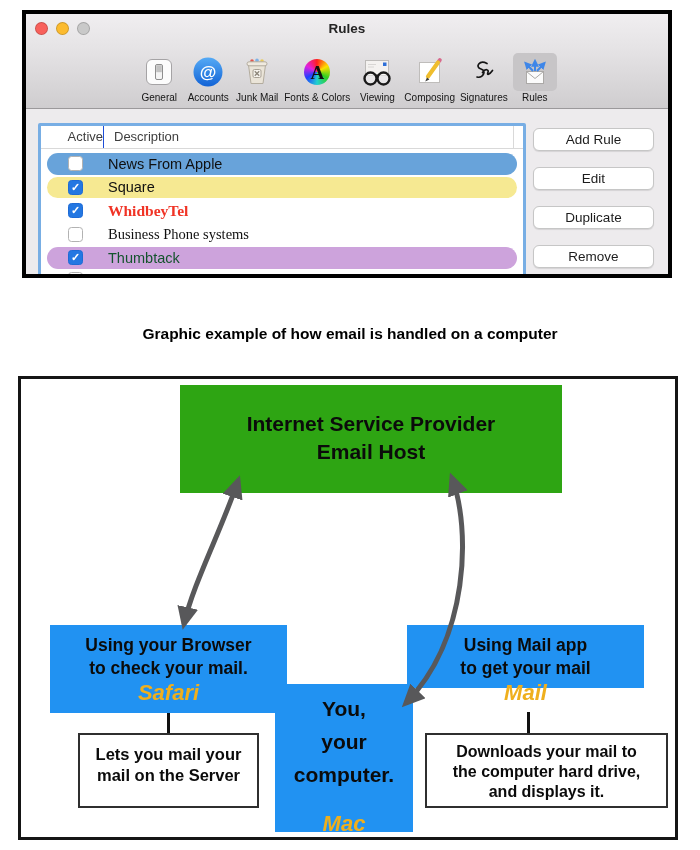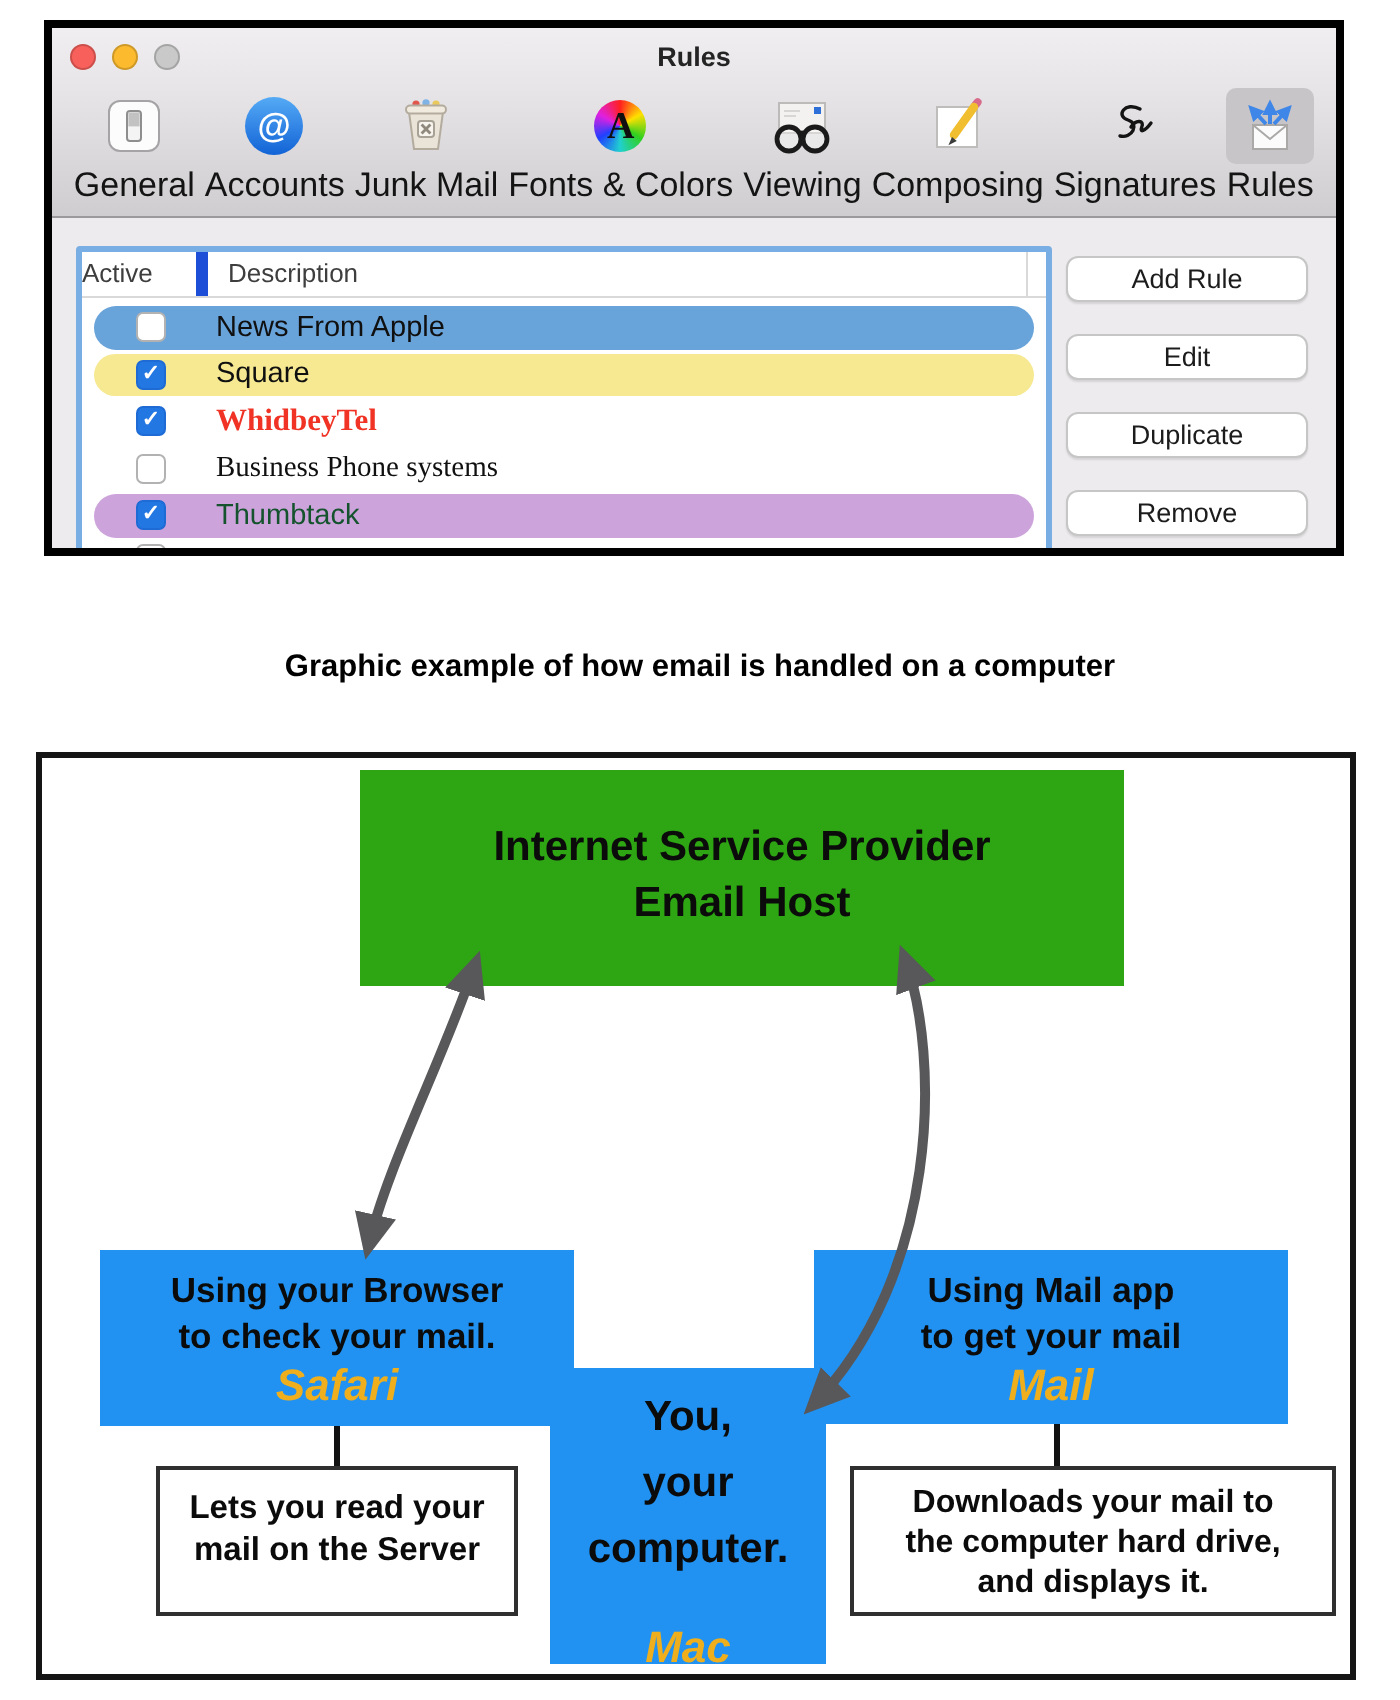--- a/index.html
+++ b/index.html
@@ -10,31 +10,31 @@
     background:#EDEBED;box-sizing:border-box;overflow:hidden;}
   .chrome{position:absolute;left:0;top:0;right:0;height:94px;
     background:linear-gradient(#F0EEF0 0%,#E6E4E6 35%,#CFCDCF 100%);border-bottom:1px solid #9B999B;}
   .lights{position:absolute;left:9px;top:8px;display:flex;gap:8px;}
   .light{width:13px;height:13px;border-radius:50%;border:1px solid rgba(0,0,0,0.18);box-sizing:border-box;}
   .window-title{position:absolute;top:7px;left:0;right:0;text-align:center;font-size:13.5px;font-weight:bold;color:#242424;}
   .toolbar{position:absolute;left:0;top:28px;right:0;bottom:0;display:flex;align-items:flex-end;justify-content:center;gap:5px;padding-bottom:5px;}
   .tb-item{display:flex;flex-direction:column;align-items:center;gap:1px;cursor:default;}
   .tb-icon-wrap{width:44px;height:38px;display:flex;align-items:center;justify-content:center;border-radius:5px;}
   .tb-item.selected .tb-icon-wrap{background:#C7C5C7;}
-  .tb-label{font-size:17px;color:#141414;white-space:nowrap;}
+  .tb-label{font-size:10px;color:#141414;white-space:nowrap;}
   .fc-ball{width:26px;height:26px;border-radius:50%;
     background:conic-gradient(#ff2020,#ffe000,#30d020,#20d0d0,#2040ff,#e020e0,#ff2020);
     display:flex;align-items:center;justify-content:center;}
   .fc-ball span{font-family:"Liberation Serif",serif;font-weight:bold;font-size:19px;color:#101010;line-height:1;}
 
   
   #rules-table{position:absolute;left:12px;top:109px;width:488px;height:160px;border:3px solid #78AEE4;border-radius:2px;
     background:#fff;box-sizing:border-box;overflow:hidden;}
   .tbl-header{position:absolute;left:0;top:0;right:0;height:22px;border-bottom:1px solid #D9D9D9;font-size:13px;color:#3E3E3E;background:#fff;}
-  .col-active{position:absolute;left:0;top:0;width:63px;height:22px;line-height:22px;text-align:left;border-right:6px solid #1d4ed8;box-sizing:border-box;}
+  .col-active{position:absolute;left:0;top:0;width:63px;height:22px;line-height:22px;text-align:right;border-right:1px solid #1d4ed8;box-sizing:border-box;}
   .col-desc{position:absolute;left:64px;top:0;height:22px;line-height:22px;padding-left:9px;}
   .hdr-right-sep{position:absolute;right:9px;top:0;width:1px;height:22px;background:#D9D9D9;}
   .trow{position:absolute;left:0;width:100%;height:21.5px;}
   .pill{position:absolute;left:6px;right:6px;top:0;bottom:0;border-radius:11px;}
   .checkbox{position:absolute;left:27px;top:3px;width:15px;height:15px;background:#fff;border:1px solid #B2B2B2;border-radius:3.5px;
     box-sizing:border-box;color:#fff;font-size:11px;line-height:12px;text-align:center;font-weight:bold;}
   .checkbox.checked{background:#2377E2;border-color:#1E6BD6;}
   .row-text{position:absolute;left:67px;top:0;height:100%;display:flex;align-items:center;font-size:14.5px;color:#101010;}
   .row-text.serif{font-family:"Liberation Serif",serif;font-weight:bold;font-size:15.5px;}
 
@@ -43,21 +43,21 @@
     box-shadow:0 1px 1px rgba(0,0,0,0.10);box-sizing:border-box;cursor:default;}
 
   
   #caption{position:absolute;left:0;top:325px;width:700px;text-align:center;font-size:15.5px;font-weight:bold;color:#000;}
 
   
   #diagram{position:absolute;left:18px;top:376px;width:660px;height:464px;border:3px solid #151515;background:#fff;box-sizing:border-box;}
   .dbox{position:absolute;box-sizing:border-box;text-align:center;font-weight:bold;color:#0B0B0B;}
   #isp-box{left:159px;top:6px;width:382px;height:108px;font-size:21px;line-height:28px;padding-top:25px;}
   #browser-box{left:29px;top:246px;width:237px;height:88px;font-size:17.5px;line-height:23px;padding-top:9px;}
-  #mail-box{left:386px;top:246px;width:237px;height:87px;font-size:17.5px;line-height:23px;padding-top:9px;}
+  #mail-box{left:386px;top:246px;width:237px;height:63px;font-size:17.5px;line-height:23px;padding-top:9px;}
   .app-name{font-style:italic;font-size:22px;margin-top:1px;}
   #computer-box{left:254px;top:305px;width:138px;height:148px;font-size:21px;line-height:33px;padding-top:8px;}
   #computer-box .app-name{font-size:22px;margin-top:16px;}
   .note-box{border:2px solid #2F2F2F;background:#fff;}
   #browser-note{left:57px;top:354px;width:181px;height:75px;font-size:16.5px;line-height:21px;padding-top:9px;}
   #mail-note{left:404px;top:354px;width:243px;height:75px;font-size:16px;line-height:20px;padding-top:7px;}
   .connector{position:absolute;width:3px;background:#111;}
   #conn-left{left:146px;top:334px;height:21px;}
   #conn-right{left:506px;top:333px;height:22px;}
   #arrows{position:absolute;left:0;top:0;width:654px;height:458px;pointer-events:none;}
@@ -252,21 +252,21 @@
     <div>You,</div>
     <div>your</div>
     <div>computer.</div>
     <div class="app-name" style="color: rgb(239, 175, 29);">Mac</div>
   </div>
 
   <div class="connector" id="conn-left"></div>
   <div class="connector" id="conn-right"></div>
 
   <div class="dbox note-box" id="browser-note">
-    <div>Lets you read your</div>
+    <div>Lets you mail your</div>
     <div>mail on the Server</div>
   </div>
 
   <div class="dbox note-box" id="mail-note">
     <div>Downloads your mail to</div>
     <div>the computer hard drive,</div>
     <div>and displays it.</div>
   </div>
 
   <svg id="arrows" viewBox="0 0 654 458">

